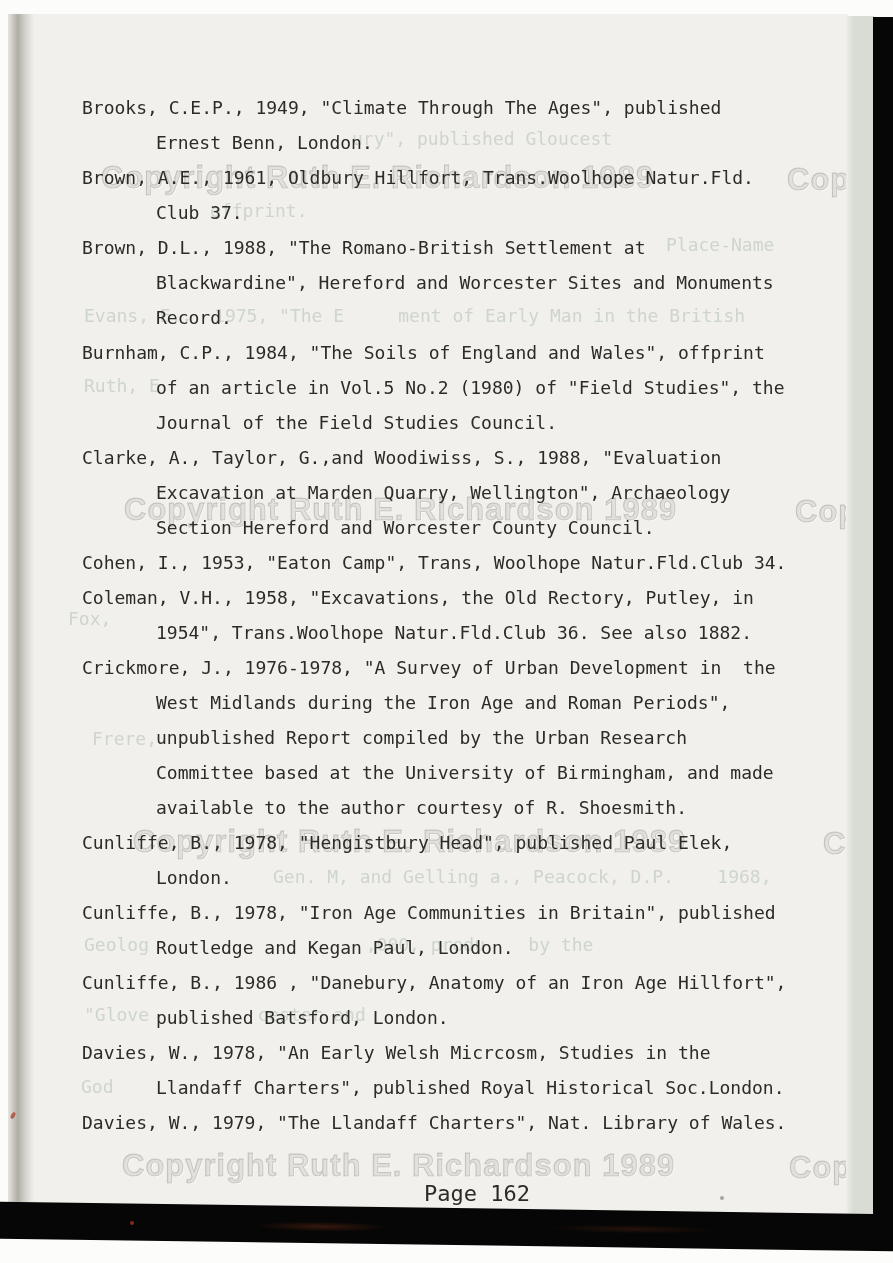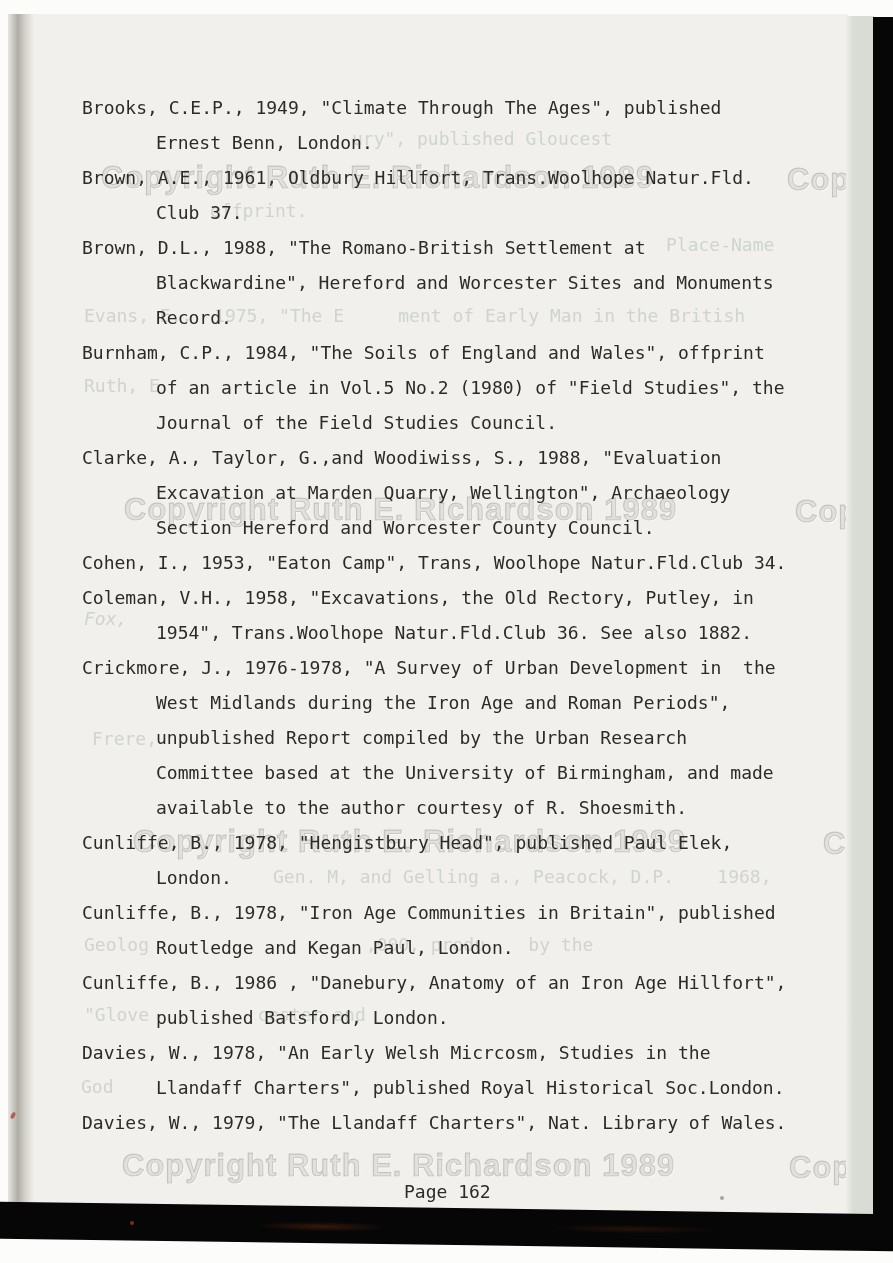--- a/index.html
+++ b/index.html
@@ -33,22 +33,22 @@
     transform:rotate(0.8deg);
   }
   .text-block{
     position:absolute;left:82px;top:90px;
     font-size:18px;line-height:35px;color:var(--ink,#2c2b28);
     white-space:pre;
   }
   .bib-line{height:35px;}
   .bib-line.indent{padding-left:74px;}
   .page-label{
-    position:absolute;left:404px;top:1181px;
-    font-size:18px;color:var(--ink,#2c2b28);white-space:pre;
+    position:absolute;left:424px;top:1181px;
+    font-size:22px;color:var(--ink,#2c2b28);white-space:pre;
   }
   .watermark{
     position:absolute;
     font-family:"Liberation Sans",sans-serif;
     font-size:31px;font-weight:bold;letter-spacing:1px;white-space:pre;
     color:rgba(161,158,150,0.30);
     -webkit-text-stroke:1px rgba(138,135,128,0.35);
     text-shadow:1px 1px 1px rgba(255,255,255,0.9);
   }
   .bleed{
@@ -75,21 +75,21 @@
 
   <div class="paper"></div>
   <div class="gutter"></div>
 
   <div id="bleed-layer">
       <div class="bleed" style="left: 352px; top: 128px;">ury", published Gloucest</div>
       <div class="bleed" style="left: 210px; top: 200px;">offprint.</div>
       <div class="bleed" style="left: 618px; top: 234px; margin-left: 48px;">Place-Name</div>
       <div class="bleed" style="left: 84px; top: 305px;">Evans, E.,  1975, "The E     ment of Early Man in the British</div>
       <div class="bleed" style="left: 84px; top: 375px;">Ruth, E</div>
-      <div class="bleed" style="left: 84px; top: 608px; font-style: italic;">Fox,</div>
+      <div class="bleed" style="left: 68px; top: 608px;">Fox,</div>
       <div class="bleed" style="left: 84px; top: 728px; margin-left: 8px;">Frere,</div>
       <div class="bleed" style="left: 255px; top: 866px; margin-left: 18px;">Gen. M, and Gelling a., Peacock, D.P.    1968,</div>
       <div class="bleed" style="left: 84px; top: 934px; text-align: right;">Geolog                    ,000, produ    by the</div>
       <div class="bleed" style="left: 84px; top: 1004px;">"Glove          cester and</div>
       <div class="bleed" style="left: 81px; top: 1076px;">God</div>
     </div>
   <div id="wm-layer">
       <div class="watermark" style="left: 101px; top: 160px;">Copyright Ruth E. Richardson 1989</div>
       <div class="watermark" style="left: 124px; top: 492px;">Copyright Ruth E. Richardson 1989</div>
       <div class="watermark" style="left: 133px; top: 824px;">Copyright Ruth E. Richardson 1989</div>

